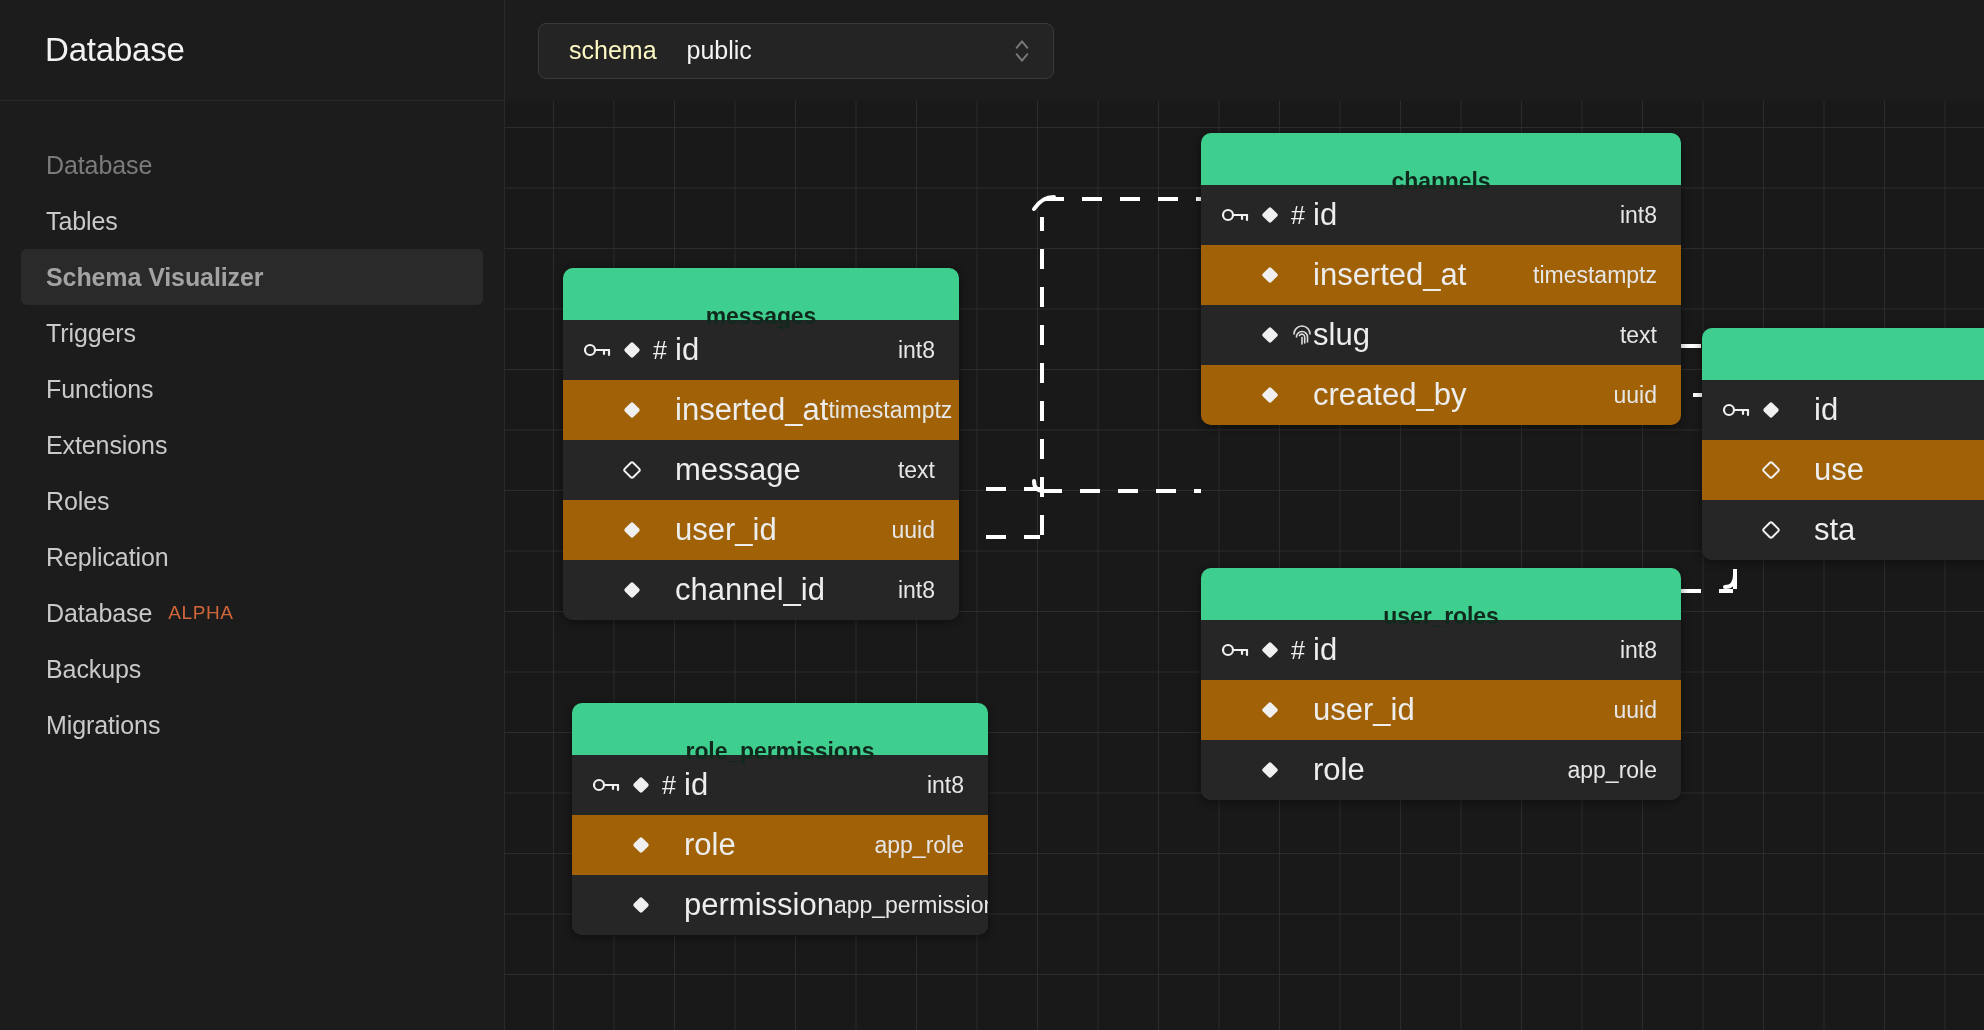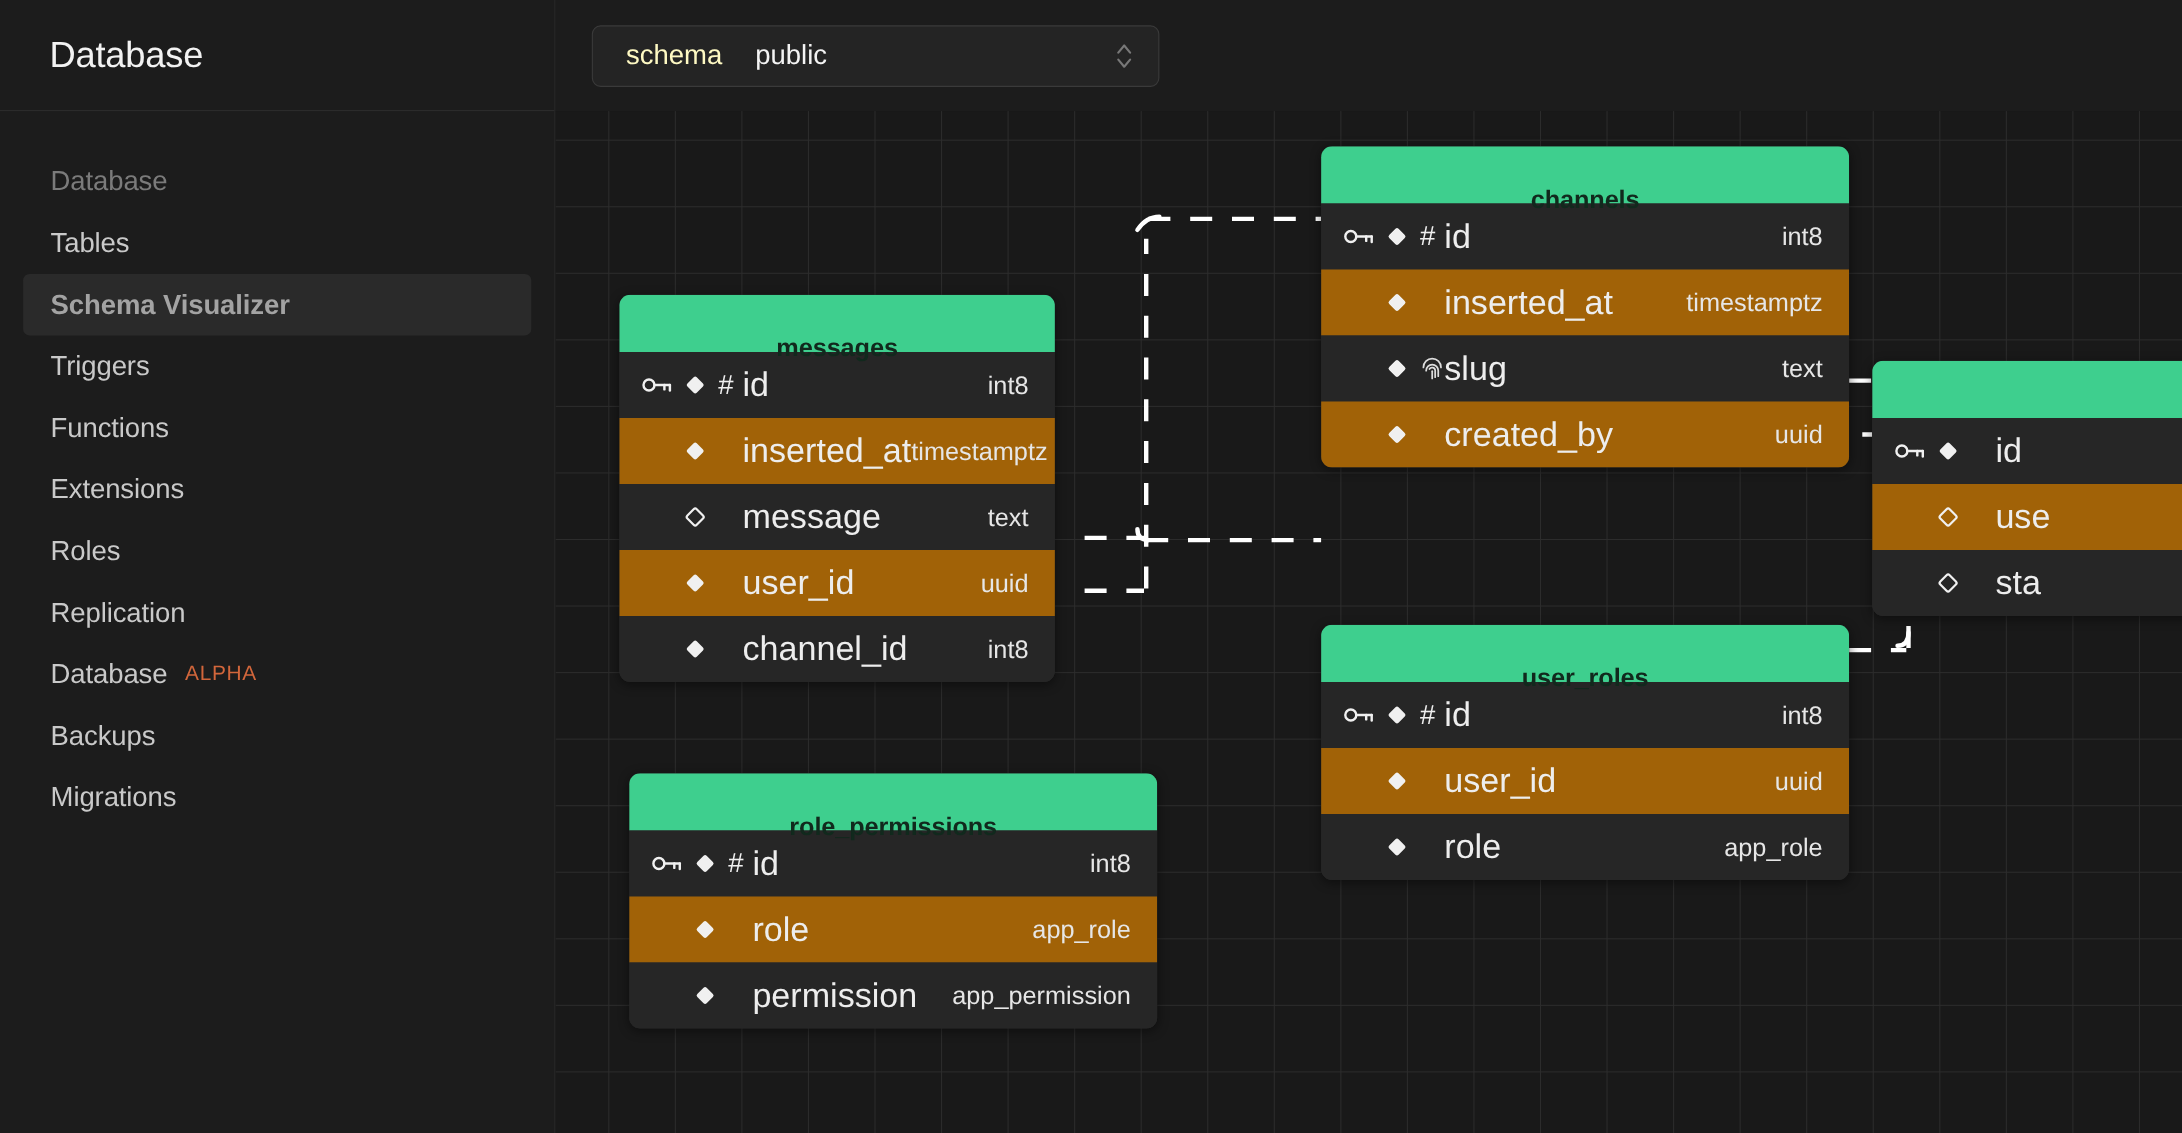--- a/index.html
+++ b/index.html
@@ -284,21 +284,21 @@
                 <span class="spacer-key"></span>
                 <span class="i-dia"><svg viewBox="0 0 22 22" width="22" height="22">
                     <rect x="5" y="5" width="12" height="12" rx="2" transform="rotate(45 11 11)" fill="#f0f0f0"></rect>
                   </svg></span>
                 <span class="spacer-hash"></span>
               </div>
               <div class="row-name">channel_id</div>
               <div class="row-type">int8</div>
             </div>
           </div>
-          <div class="node" style="left: 67px; top: 602px; width: 480px;">
+          <div class="node" style="left: 67px; top: 602px; width: 416px;">
             <div class="node-header">
               <div class="node-title">role_permissions</div>
             </div>
             <div class="row">
               <div class="row-icons">
                 <span class="i-key"><svg viewBox="0 0 28 18" width="28" height="18">
                     <circle cx="7" cy="9" r="5" fill="none" stroke="#f0f0f0" stroke-width="2.2"></circle>
                     <path d="M12 9 L26 9" stroke="#f0f0f0" stroke-width="2.2" stroke-linecap="round"></path>
                     <path d="M26 9 L26 14" stroke="#f0f0f0" stroke-width="2.2" stroke-linecap="round"></path>
                     <path d="M21 9 L21 13" stroke="#f0f0f0" stroke-width="2.2" stroke-linecap="round"></path>

